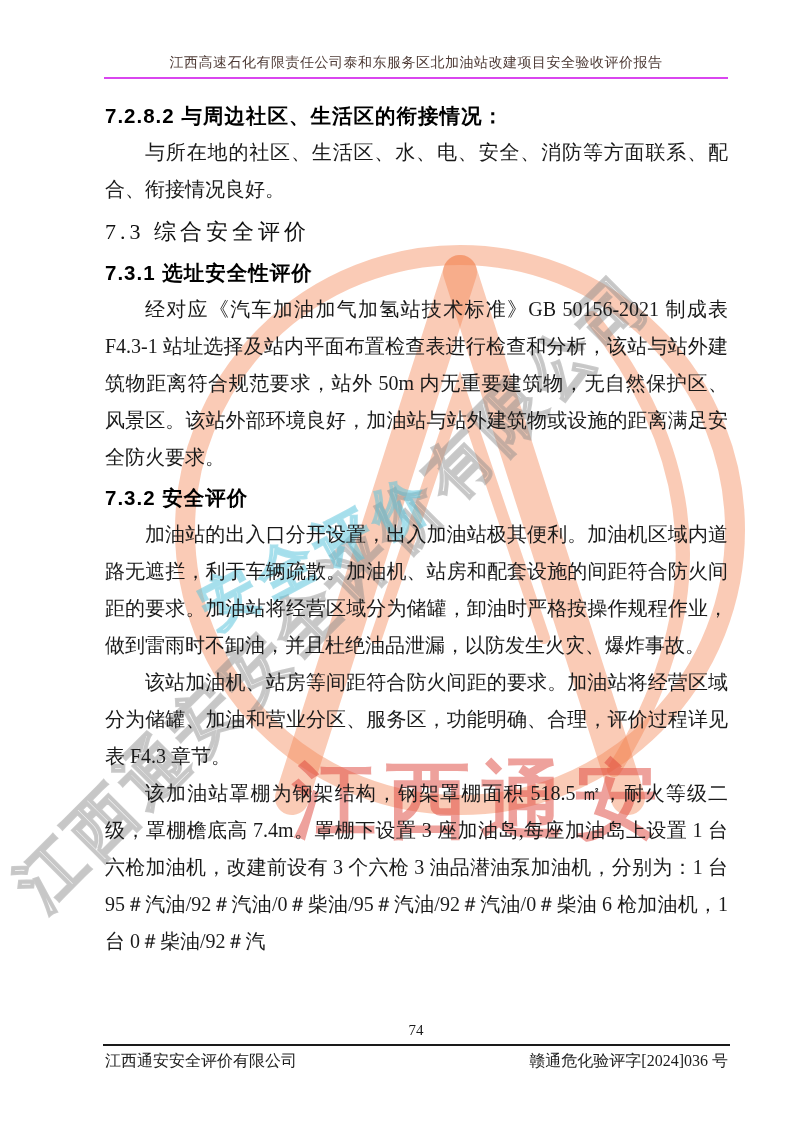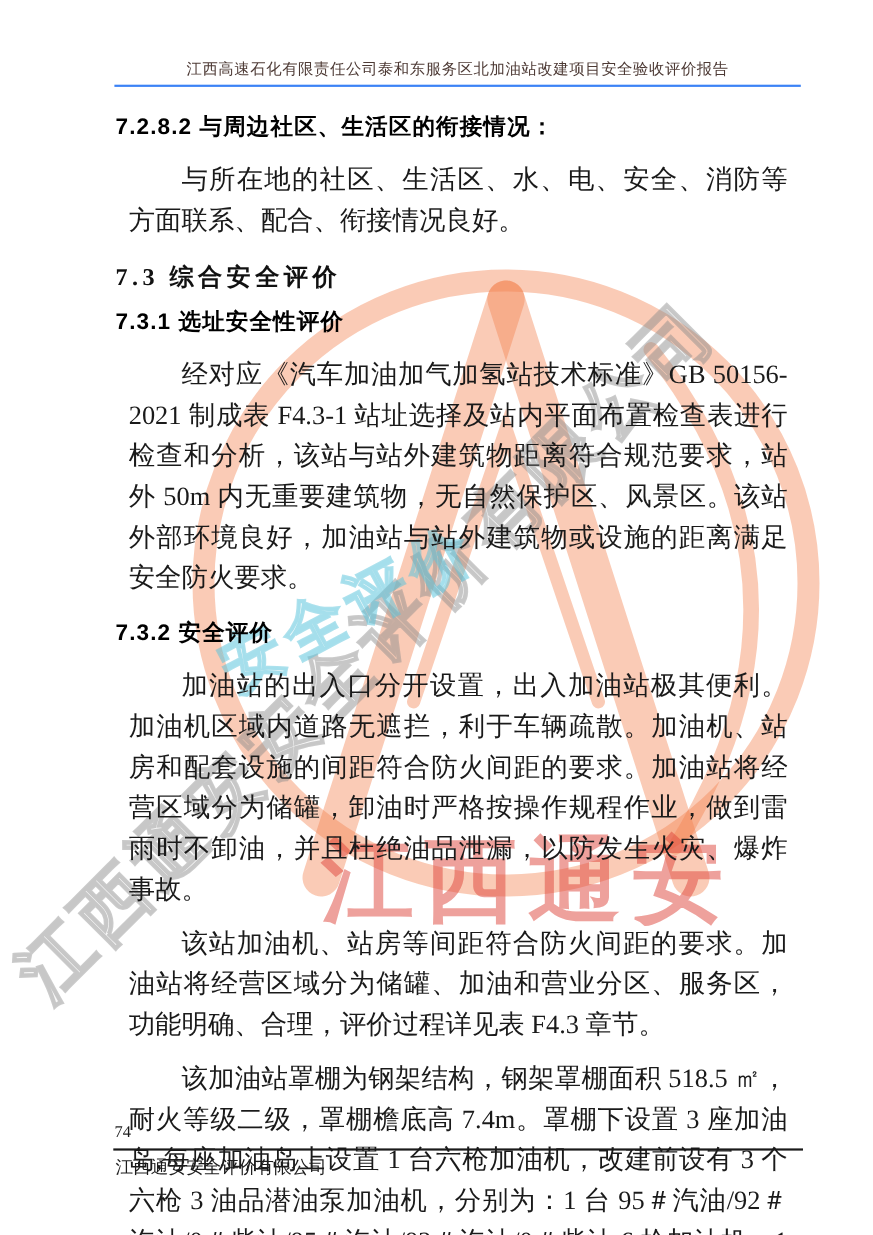--- a/index.html
+++ b/index.html
@@ -6,21 +6,21 @@
   .page{
     position:relative;width:794px;height:1123px;margin:0 auto;
     background:#ffffff;overflow:hidden;
     font-family:"Liberation Serif","DejaVu Serif",serif;color:#1a1a1a;
   }
   
   .header{
     position:absolute;top:0;left:104px;width:624px;
     padding-top:54px;padding-bottom:5px;
     text-align:center;font-size:14px;letter-spacing:.5px;
-    color:#4d3a35;border-bottom:2px solid #3b82f6;
+    color:#4d3a35;border-bottom:2px solid #d946ef;
   }
   
   .wm{position:absolute;inset:0;z-index:1;pointer-events:none;}
   .wm-logo{position:absolute;left:140px;top:210px;}
   .wm-gray{
     position:absolute;left:28px;top:852px;transform:rotate(-45deg);transform-origin:0 50%;
     font-family:"Liberation Sans","DejaVu Sans",sans-serif;font-weight:700;
     font-size:66px;letter-spacing:6px;white-space:nowrap;
     color:rgba(150,150,150,0.08);-webkit-text-stroke:2px rgba(140,140,140,0.45);
   }
@@ -33,36 +33,36 @@
   .wm-red{
     position:absolute;left:280px;top:744px;
     font-family:"Liberation Sans","DejaVu Sans",sans-serif;font-weight:700;
     font-size:84px;letter-spacing:10px;white-space:nowrap;
     color:rgba(222,68,58,0.5);
     margin-left:12px;
   }
   
   .content{position:absolute;top:94px;left:105px;width:623px;z-index:2;}
   .content p{
-    margin:12px;font-size:24px;line-height:37px;
+    margin:0;font-size:20px;line-height:37px;
     text-align:justify;text-indent:2em;
   }
   .content h2{
-    margin:4px 0 0;font-size:22px;line-height:39px;font-weight:700;
+    margin:4px 0 0;font-size:22px;line-height:39px;font-weight:400;
     letter-spacing:4px;color:#111;
     font-family:"Liberation Serif","DejaVu Serif",serif;
   }
   .content h3{
     margin:3px 0 0;font-size:20.5px;line-height:37px;font-weight:700;color:#000000;
     font-family:"Liberation Sans","DejaVu Sans",sans-serif;letter-spacing:1px;
   }
   
   .pageno{
     position:absolute;top:1022px;left:104px;width:624px;z-index:2;
-    font-size:15px;color:#1a1a1a;
+    text-align:center;font-size:15px;color:#1a1a1a;
   }
   .footrule{position:absolute;top:1044px;left:103px;width:627px;border-top:2px solid #1a1a1a;z-index:2;}
   .footrow{
     position:absolute;top:1051px;left:105px;width:623px;z-index:2;
     display:flex;justify-content:space-between;align-items:baseline;
     font-size:16px;color:#1c1c1c;
   }
 </style>
 </head>
 <body>
@@ -97,15 +97,16 @@
     <h3>7.3.2 安全评价</h3>
     <p>加油站的出入口分开设置，出入加油站极其便利。加油机区域内道路无遮拦，利于车辆疏散。加油机、站房和配套设施的间距符合防火间距的要求。加油站将经营区域分为储罐，卸油时严格按操作规程作业，做到雷雨时不卸油，并且杜绝油品泄漏，以防发生火灾、爆炸事故。</p>
     <p>该站加油机、站房等间距符合防火间距的要求。加油站将经营区域分为储罐、加油和营业分区、服务区，功能明确、合理，评价过程详见表 F4.3 章节。</p>
     <p>该加油站罩棚为钢架结构，钢架罩棚面积 518.5 ㎡，耐火等级二级，罩棚檐底高 7.4m。罩棚下设置 3 座加油岛,每座加油岛上设置 1 台六枪加油机，改建前设有 3 个六枪 3 油品潜油泵加油机，分别为：1 台 95＃汽油/92＃汽油/0＃柴油/95＃汽油/92＃汽油/0＃柴油 6 枪加油机，1 台 0＃柴油/92＃汽</p>
   </div>
 
   <div class="pageno">74</div>
   <div class="footrule"></div>
   <div class="footrow">
     <span>江西通安安全评价有限公司</span>
+    <span>赣通危化验评字[2024]036 号</span>
   </div>
 
 </div>
 
 </body></html>

